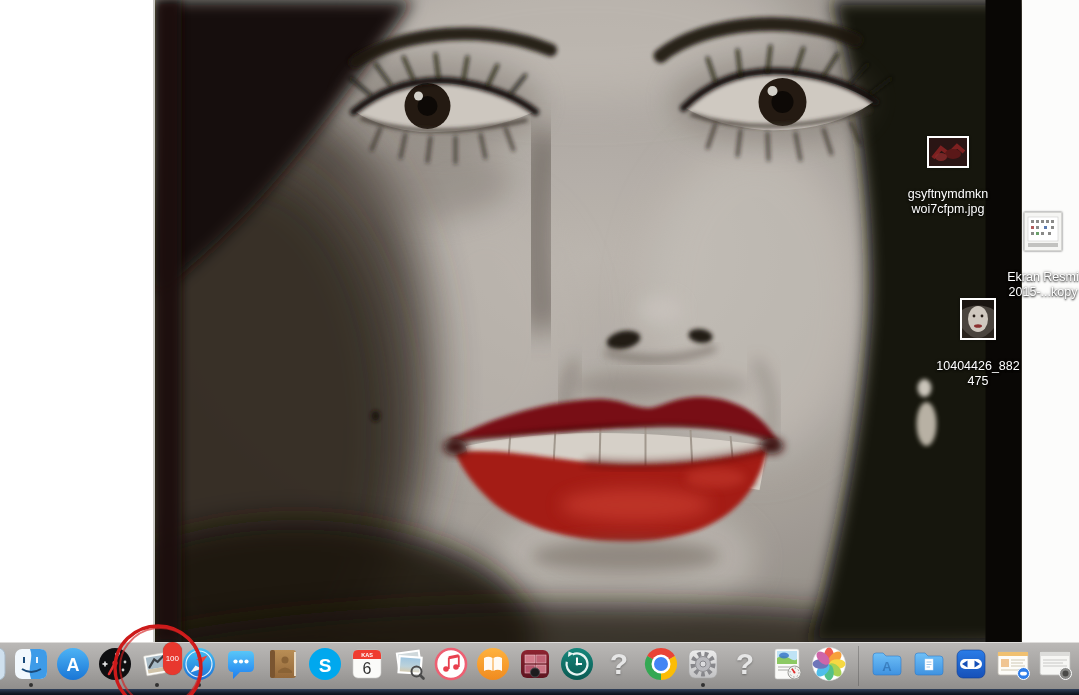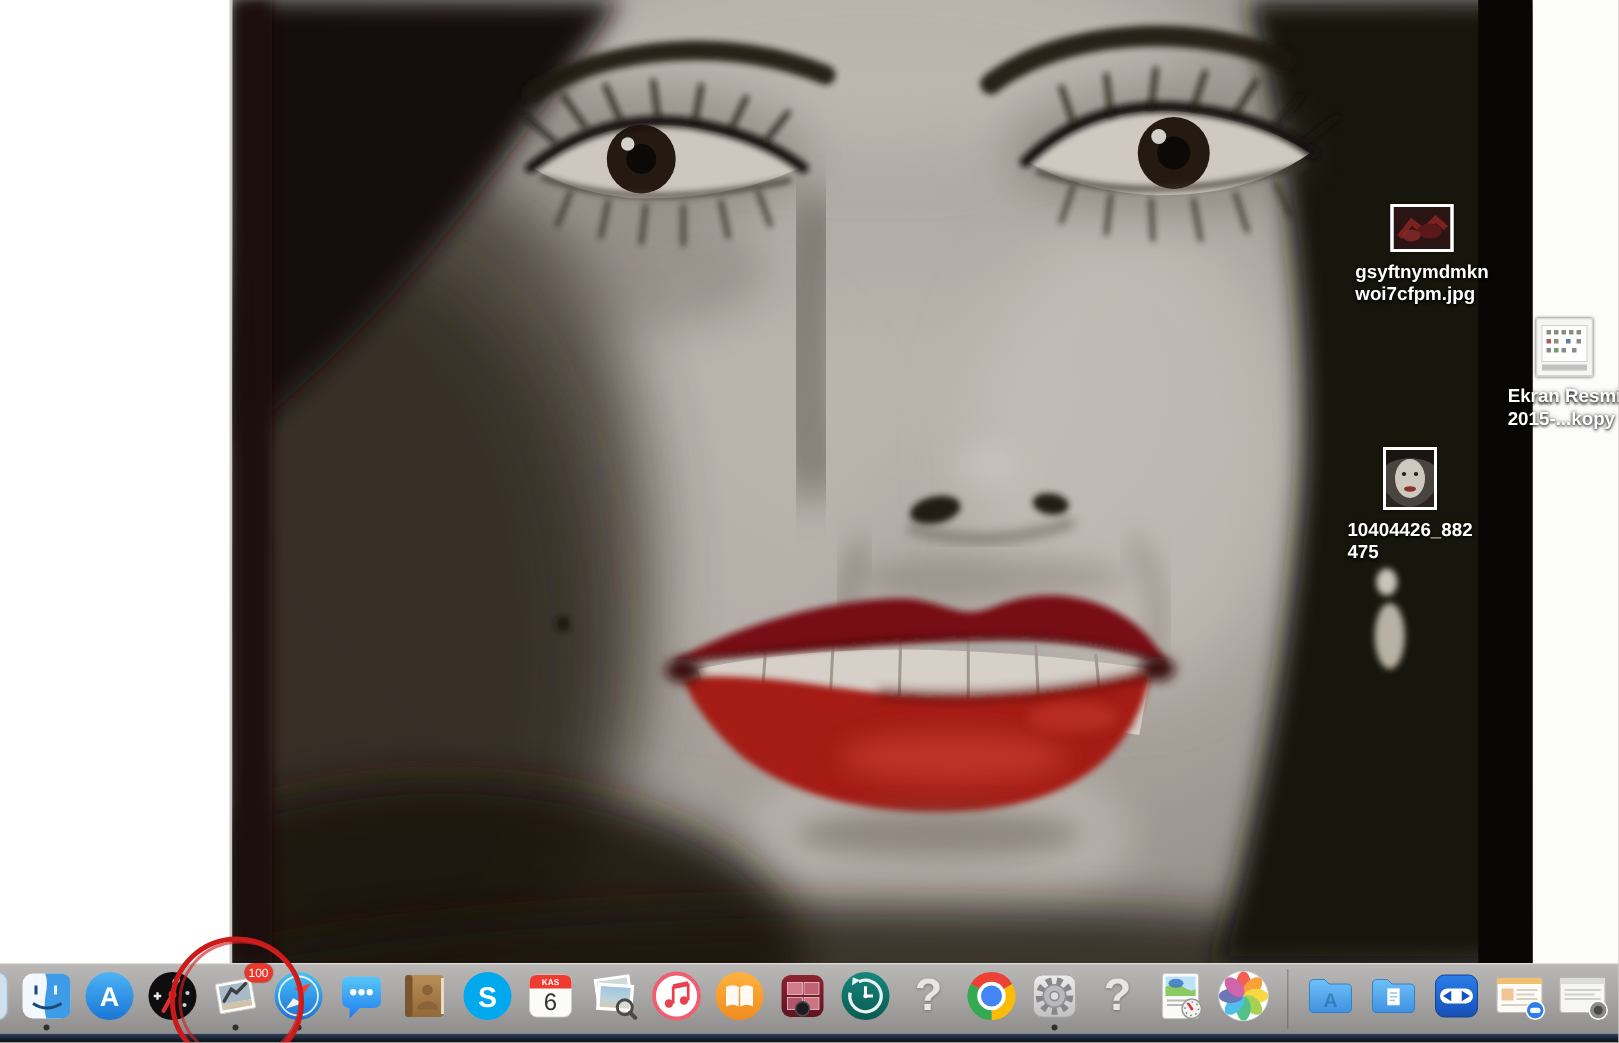--- a/index.html
+++ b/index.html
@@ -8,36 +8,36 @@
   .left-margin{position:absolute;left:0;top:0;width:153px;height:643px;background:#ffffff;
        border-right:2px solid #c9c9c6;z-index:1;}
   .photo{position:absolute;left:155px;top:0;width:867px;height:643px;z-index:1;background:#a9a39d;}
   .photo svg{display:block;}
   .right-margin{position:absolute;left:1022px;top:0;width:57px;height:643px;background:#fcfcfb;z-index:1;}
 
   
   .dicon{position:absolute;z-index:3;display:flex;flex-direction:column;align-items:center;cursor:default;}
   .dthumb{background:#fff;border:2px solid #fff;box-shadow:0 0 2px rgba(0,0,0,.65);}
   .dthumb svg{display:block;}
-  .dlabel{margin-top:6px;font-size:12.5px;font-weight:700;color:#fff;
+  .dlabel{margin-top:19px;text-align:center;font-size:12.5px;font-weight:400;color:#fff;
        line-height:15px;text-shadow:0 1px 2px rgba(0,0,0,.9),0 0 3px rgba(0,0,0,.5);white-space:nowrap;}
   .dlabel span{display:block;}
 
   
   .dock{position:absolute;left:0;bottom:6px;width:1079px;height:46px;z-index:5;
        background:linear-gradient(180deg,#bab8b6 0%,#a5a3a1 55%,#908e8c 100%);
        border-top:1px solid rgba(235,234,232,.85);}
   .dock-items{display:flex;align-items:flex-start;gap:6px;height:100%;padding-top:3px;}
   .di{position:relative;width:36px;height:36px;flex:0 0 auto;}
   .di svg{display:block;}
   .di.run::after{content:'';position:absolute;left:50%;bottom:-5px;transform:translateX(-50%);
        width:4px;height:4px;border-radius:50%;background:rgba(25,25,25,.8);}
   .di .q{display:block;width:36px;height:36px;text-align:center;font-size:30px;line-height:36px;
        font-weight:700;color:#e6e6e6;text-shadow:0 1px 2px rgba(60,60,60,.5);}
-  .badge{position:absolute;top:-4px;right:-7px;min-width:10px;padding:2px 3px;background:#e8382e;
+  .badge{position:absolute;top:-4px;right:-7px;min-width:10px;padding:12px 3px;background:#e8382e;
        border-radius:9px;color:#fff;font-size:8px;font-weight:400;text-align:center;line-height:9px;
        box-shadow:0 0 1px rgba(0,0,0,.5);}
   .sep{width:10px;height:40px;flex:0 0 auto;position:relative;}
   .sep::after{content:'';position:absolute;left:5px;top:0;width:1px;height:40px;background:rgba(70,70,70,.35);}
   .partial{margin-left:-29px;}
 
   .bottom-strip{position:absolute;left:0;bottom:0;width:1079px;height:6px;z-index:6;
        background:linear-gradient(180deg,#30405a 0%,#131b28 70%,#0c121c 100%);}
   .annotation{position:absolute;left:110px;top:618px;z-index:8;pointer-events:none;}
 </style>
@@ -221,21 +221,21 @@
         </g>
         <rect x="3" y="30" width="30" height="4" fill="#c2c2c0"></rect>
       </svg>
     </div>
     <div class="dlabel">
       <span>Ekran Resmi</span>
       <span>2015-...kopy</span>
     </div>
   </div>
 
-  <div class="dicon" style="left:885px;top:298px;width:110px;">
+  <div class="dicon" style="left:923px;top:298px;width:110px;">
     <div class="dthumb">
       <svg width="32" height="38" viewBox="0 0 32 38">
         <rect width="32" height="38" fill="#4a443e"></rect>
         <path d="M0,0 H32 V10 C24,4 8,4 0,10 Z" fill="#1a1511"></path>
         <ellipse cx="16" cy="19" rx="10" ry="13" fill="#cfc8bf"></ellipse>
         <circle cx="12" cy="16" r="1.4" fill="#241c16"></circle>
           <circle cx="20" cy="16" r="1.4" fill="#241c16"></circle>
         <ellipse cx="16" cy="26" rx="4" ry="1.8" fill="#8a3030"></ellipse>
         <path d="M0,28 Q8,38 16,38 Q24,38 32,28 V38 H0 Z" fill="#2a241e"></path>
       </svg>

